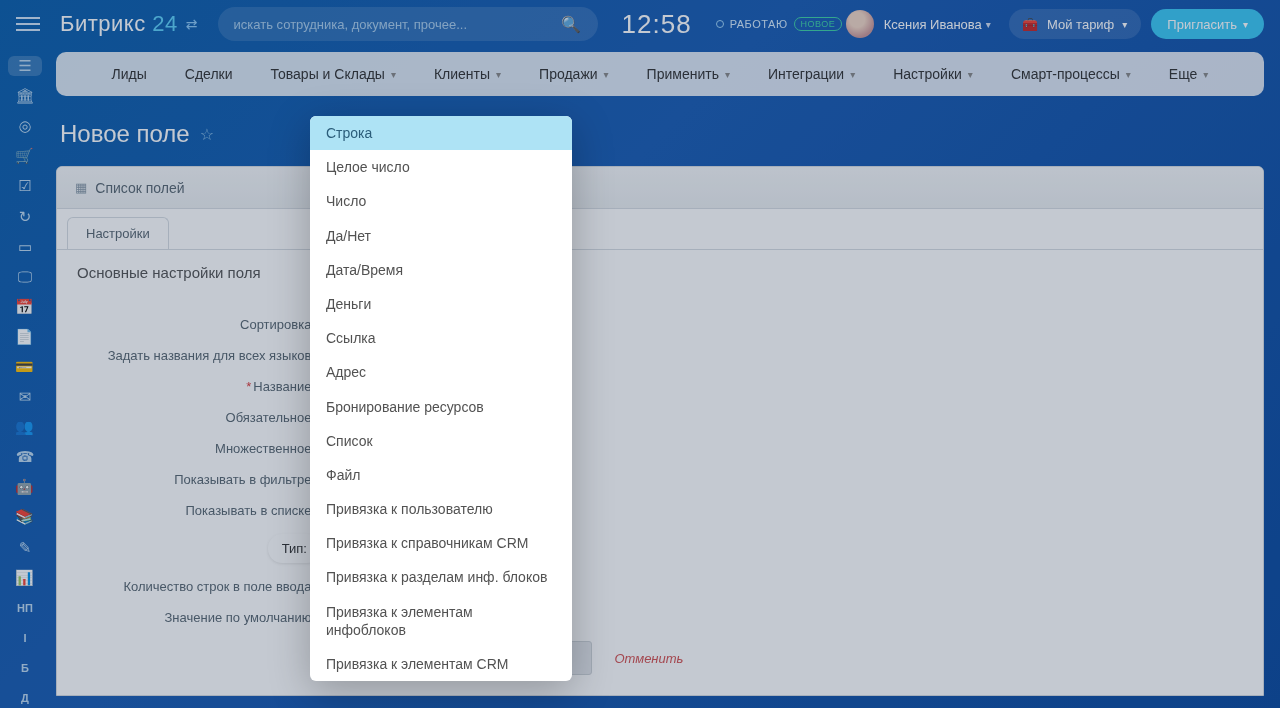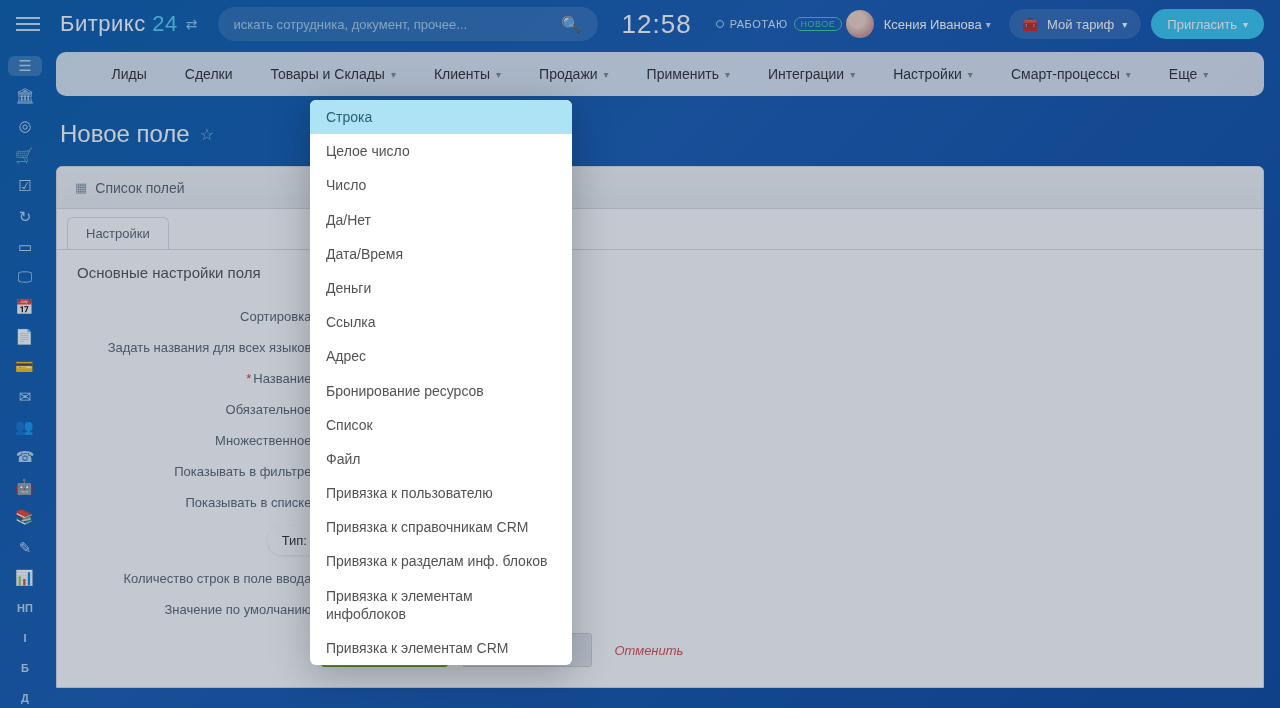--- a/index.html
+++ b/index.html
@@ -114,21 +114,21 @@
   }
   .ptab {
     border:1px solid #d7dde2; border-bottom:0;
     border-radius:6px 6px 0 0; padding:8px 18px; font-size:13px; color:#5a6872;
     margin-top:8px; background:#fff;
   }
   .panel-body {
     border-top:1px solid #d7dde2;
     padding: 14px 20px 20px 20px;
   }
-  .section-title { font-size:15px; color:#555; margin-bottom: 28px; }
+  .section-title { font-size:15px; color:#555; margin-bottom: 36px; }
   .form-row {
     display:flex; align-items:center; margin-bottom: 16px;
   }
   .form-label {
     width: 244px; text-align:right; font-size:13px; color:#5a6872;
     padding-right:6px;
   }
   .req { color:#d93a3a; margin-right:2px;}
   .type-row .form-label-wrap {
      display:inline-block; text-align:right; width:244px;
@@ -145,21 +145,21 @@
     height:34px; padding:0 28px; display:flex;align-items:center;justify-content:center;
     font-size:13px; border-radius:3px; cursor:pointer;
   }
   .btn-save { background:#86b32b; color:#fff; border:1px solid #6f9a1f;}
   .btn-apply { background:#e6e9ec; color:#333; border:1px solid #cfd4d9;}
   .btn-cancel { color:#d45252; background:transparent; padding:0 8px;}
 
   
   .dropdown {
     position:absolute;
-    left: 310px; top: 100px;
+    left: 310px; top: 116px;
     width: 262px;
     background:#fff;
     border-radius:6px;
     box-shadow: 0 10px 40px rgba(0,0,0,.25);
     overflow:hidden;
     z-index: 50;
   }
   .dd-item {
     padding: 8px 16px; font-size:14px; color:#525252; cursor:pointer;
     line-height:1.3;

